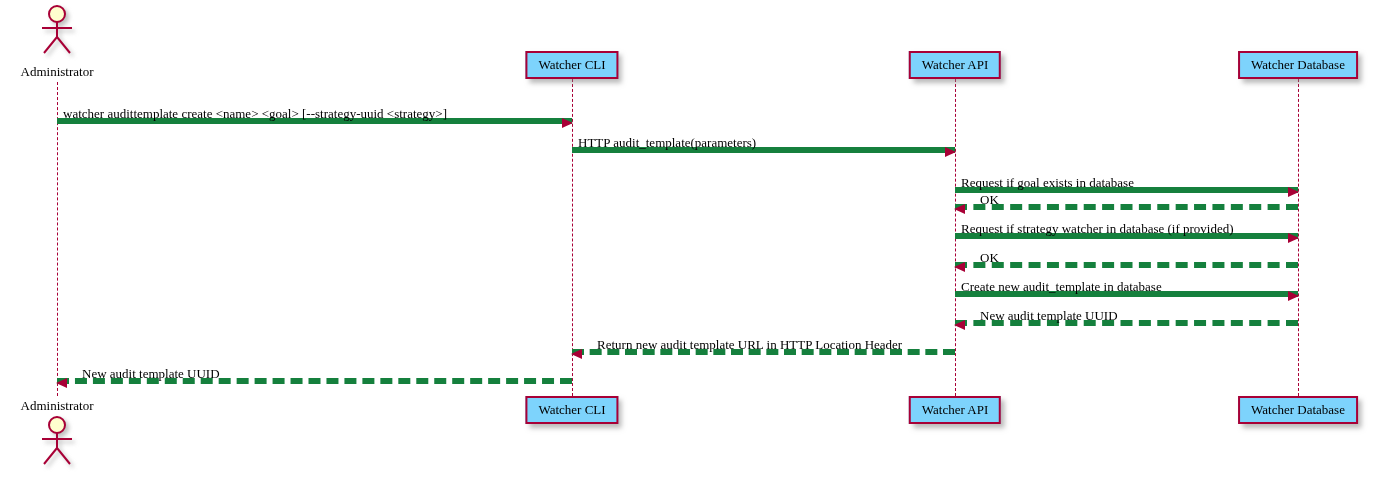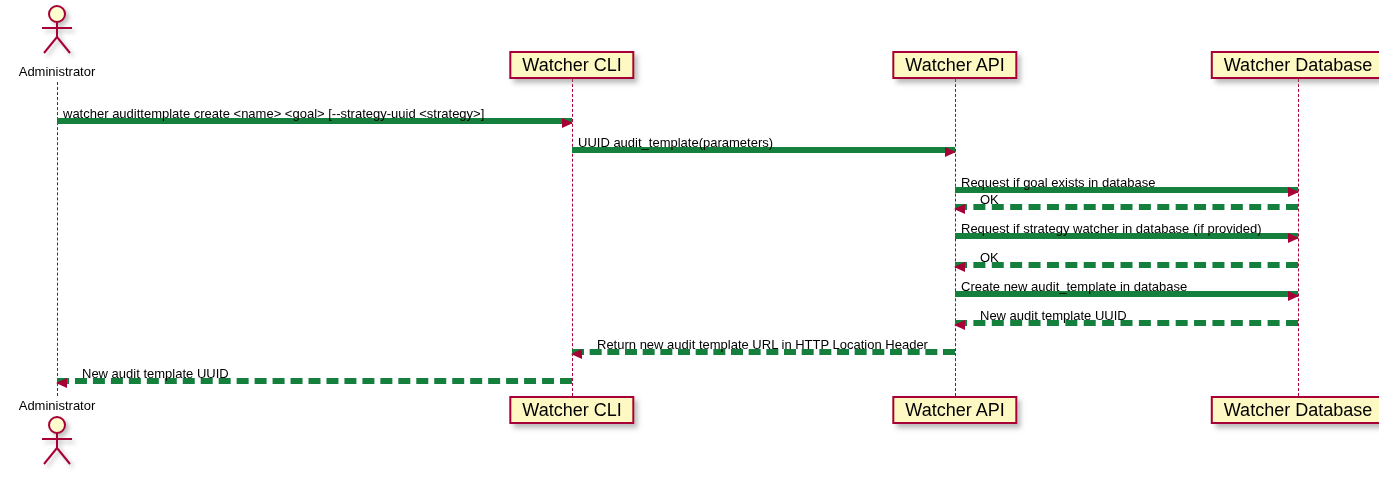--- a/index.html
+++ b/index.html
@@ -1,24 +1,24 @@
 <!DOCTYPE html>
 <html><head>
 <meta charset="utf-8">
 <style>
   html,body { margin:0; padding:0; background:#ffffff; }
   #canvas {
     position:relative; width:1379px; height:483px; overflow:hidden;
-    font-family:Liberation Sans, sans-serif; color:#000;
+    font-family:Liberation Serif, serif; color:#000;
   }
   
   .pbox {
     position:absolute; transform:translateX(-50%);
-    background:#fef9c3; border:2px solid #A80036;
-    padding:4px 11px; font-size:18px; line-height:16px; white-space:nowrap;
+    background:#7dd3fc; border:2px solid #A80036;
+    padding:4px 11px; font-size:13px; line-height:16px; white-space:nowrap;
     box-shadow:4px 4px 5px rgba(130,130,130,0.55);
     box-sizing:border-box; height:28px;
   }
   
   .lifeline { position:absolute; width:0; border-left:1px dashed #A80036; }
   
   .actor-figure { position:absolute; filter:drop-shadow(3px 3px 2px rgba(130,130,130,0.5)); }
   .actor-figure line { stroke:#A80036; stroke-width:2; }
   .actor-figure circle { fill:#FEFECE; stroke:#A80036; stroke-width:2; }
   .actor-label {
@@ -60,21 +60,21 @@
   <div class="actor-label" style="left:57px; top:64px;">Administrator</div>
 
   <div class="pbox" style="left:572px;  top:51px;">Watcher CLI</div>
   <div class="pbox" style="left:955px;  top:51px;">Watcher API</div>
   <div class="pbox" style="left:1298px; top:51px;">Watcher Database</div>
 
   <div class="msg solid ltr" style="left:57px;  top:118px; width:515px;">
     <span class="msg-text">watcher audittemplate create &lt;name&gt; &lt;goal&gt; [--strategy-uuid &lt;strategy&gt;]</span>
   </div>
   <div class="msg solid ltr" style="left:572px; top:147px; width:383px;">
-    <span class="msg-text">UUID audit_template(parameters)</span>
+    <span class="msg-text">HTTP audit_template(parameters)</span>
   </div>
   <div class="msg solid ltr" style="left:955px; top:187px; width:343px;">
     <span class="msg-text">Request if goal exists in database</span>
   </div>
   <div class="msg dashed rtl" style="left:955px; top:204px; width:343px;">
     <span class="msg-text">OK</span>
   </div>
   <div class="msg solid ltr" style="left:955px; top:233px; width:343px;">
     <span class="msg-text">Request if strategy watcher in database (if provided)</span>
   </div>

